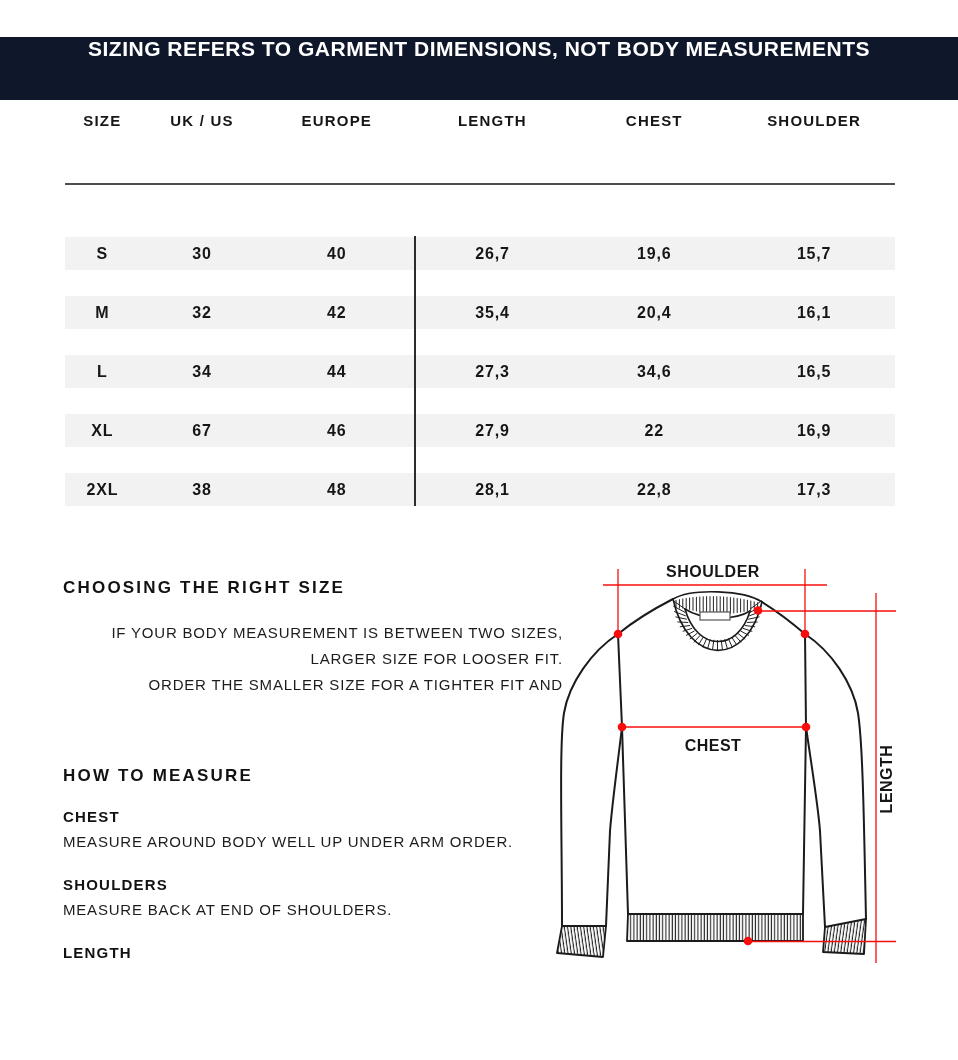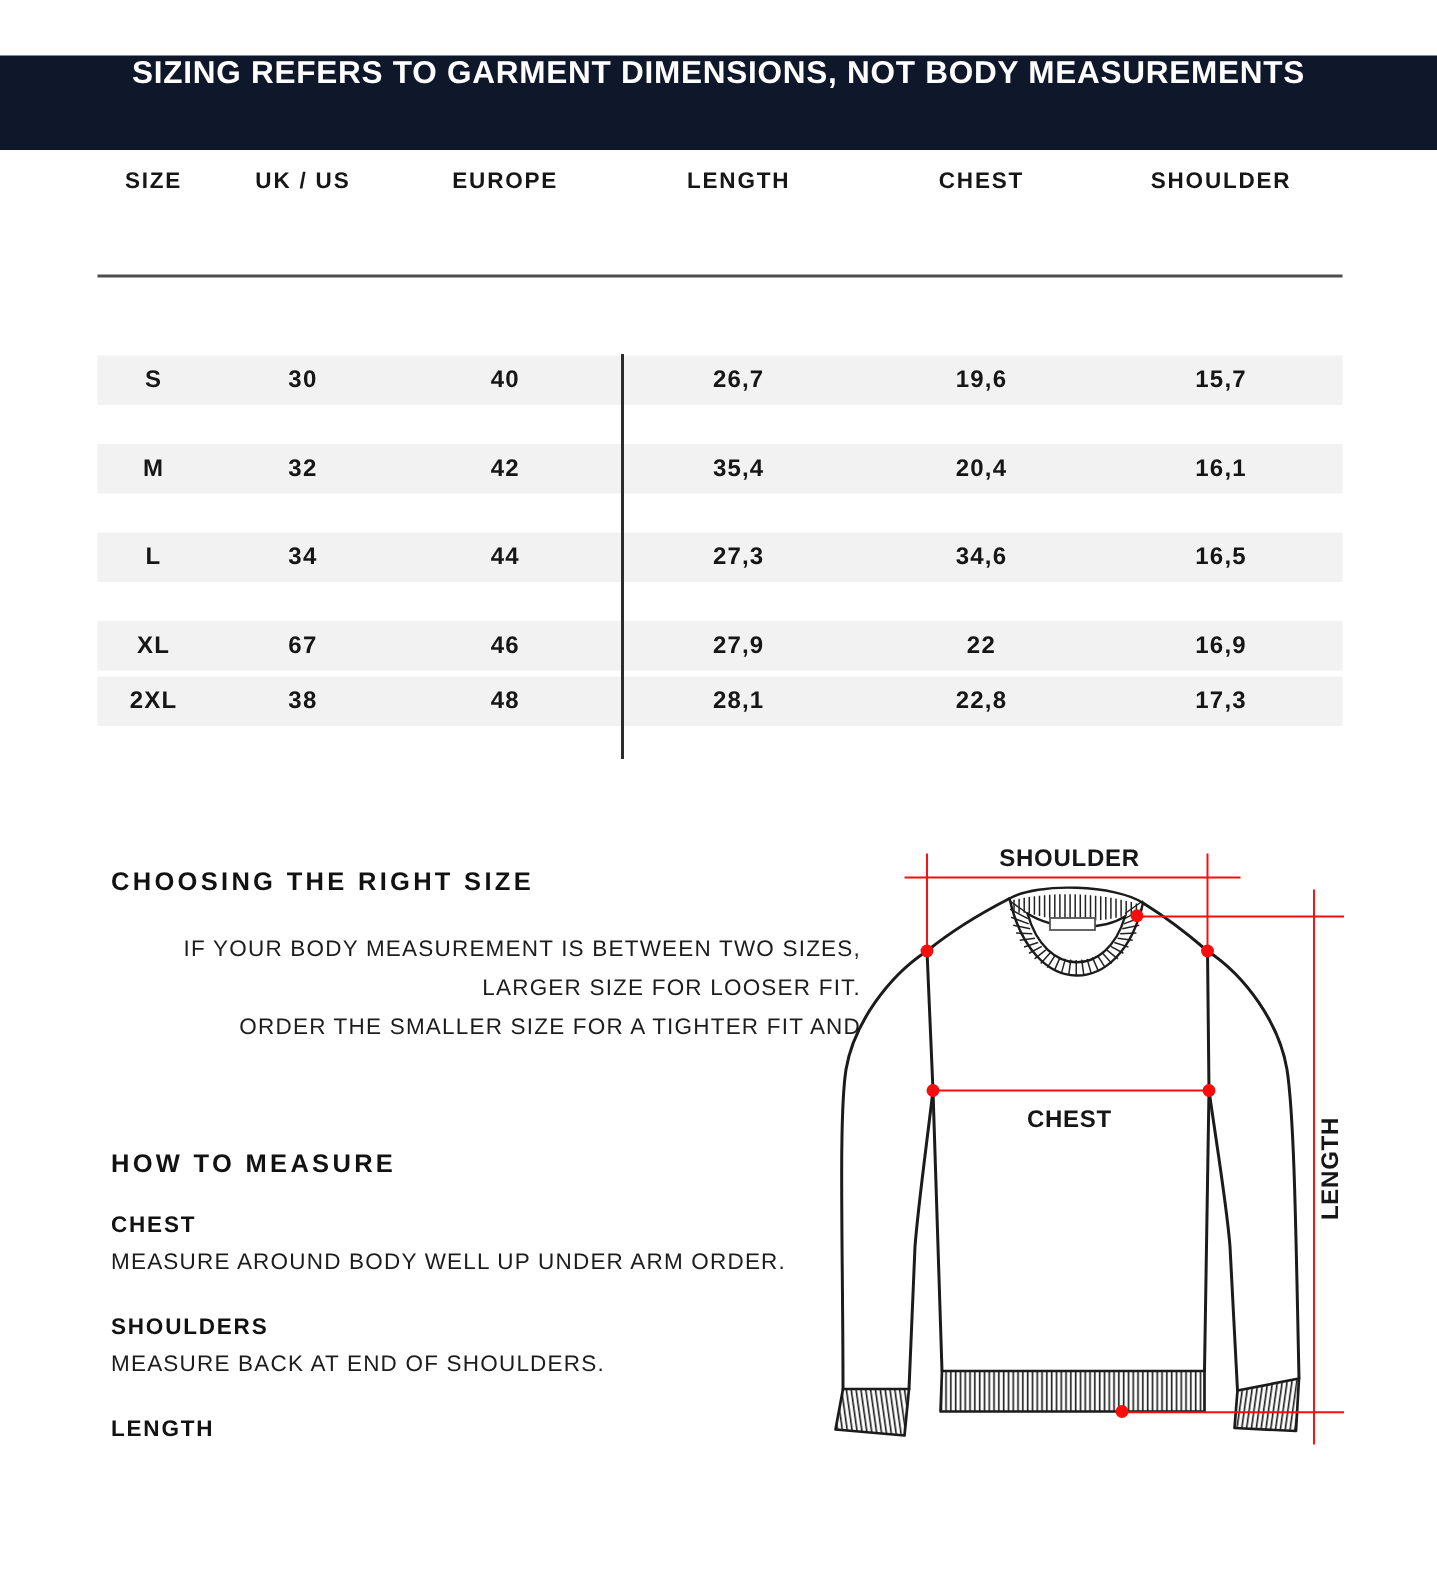--- a/index.html
+++ b/index.html
@@ -12,25 +12,25 @@
   .banner span{color:#fff;font-size:21px;font-weight:700;letter-spacing:.5px;white-space:nowrap;}
 
   
   .thead{position:absolute;left:65px;top:112px;width:830px;display:flex;align-items:flex-end;}
   .thead .cell{font-size:15px;font-weight:700;letter-spacing:1.2px;}
   .cell{text-align:center;white-space:nowrap;}
   .w0{width:9%}.w1{width:15%}.w2{width:17.5%}.w3{width:20%}.w4{width:19%}.w5{width:19.5%}
   .rule{position:absolute;left:65px;top:183px;width:830px;height:2px;background:#4d4d4d;}
   .trow{position:absolute;left:65px;width:830px;height:33px;background:#f2f2f2;
         display:flex;align-items:center;font-size:16px;font-weight:700;letter-spacing:.8px;}
-  .r0{top:237px}.r1{top:296px}.r2{top:355px}.r3{top:414px}.r4{top:451px}
+  .r0{top:237px}.r1{top:296px}.r2{top:355px}.r3{top:414px}.r4{top:473px}
   .tdivider{position:absolute;left:414px;top:236px;width:1.5px;height:270px;background:#2c2c2c;}
 
   
-  .textcol{position:absolute;left:74px;top:570px;width:500px;}
+  .textcol{position:absolute;left:63px;top:570px;width:500px;}
   .textcol h2{margin:0;font-size:17px;font-weight:700;letter-spacing:2.2px;color:#121212;}
   #choosing-title{margin-top:8px;}
   #howto-title{margin-top:68px;}
   .para{margin:22px 0 0;font-size:15px;letter-spacing:.8px;line-height:26px;color:#1c1c1c;text-align:right;}
   .para span{display:block;white-space:nowrap;}
   .m-label{margin:22px 0 0;font-size:15px;font-weight:700;letter-spacing:1.2px;color:#121212;}
   .m-text{margin:4px 0 0;font-size:15px;letter-spacing:.8px;line-height:25px;color:#1c1c1c;}
   .m-text span{display:block;white-space:nowrap;}
 
   

